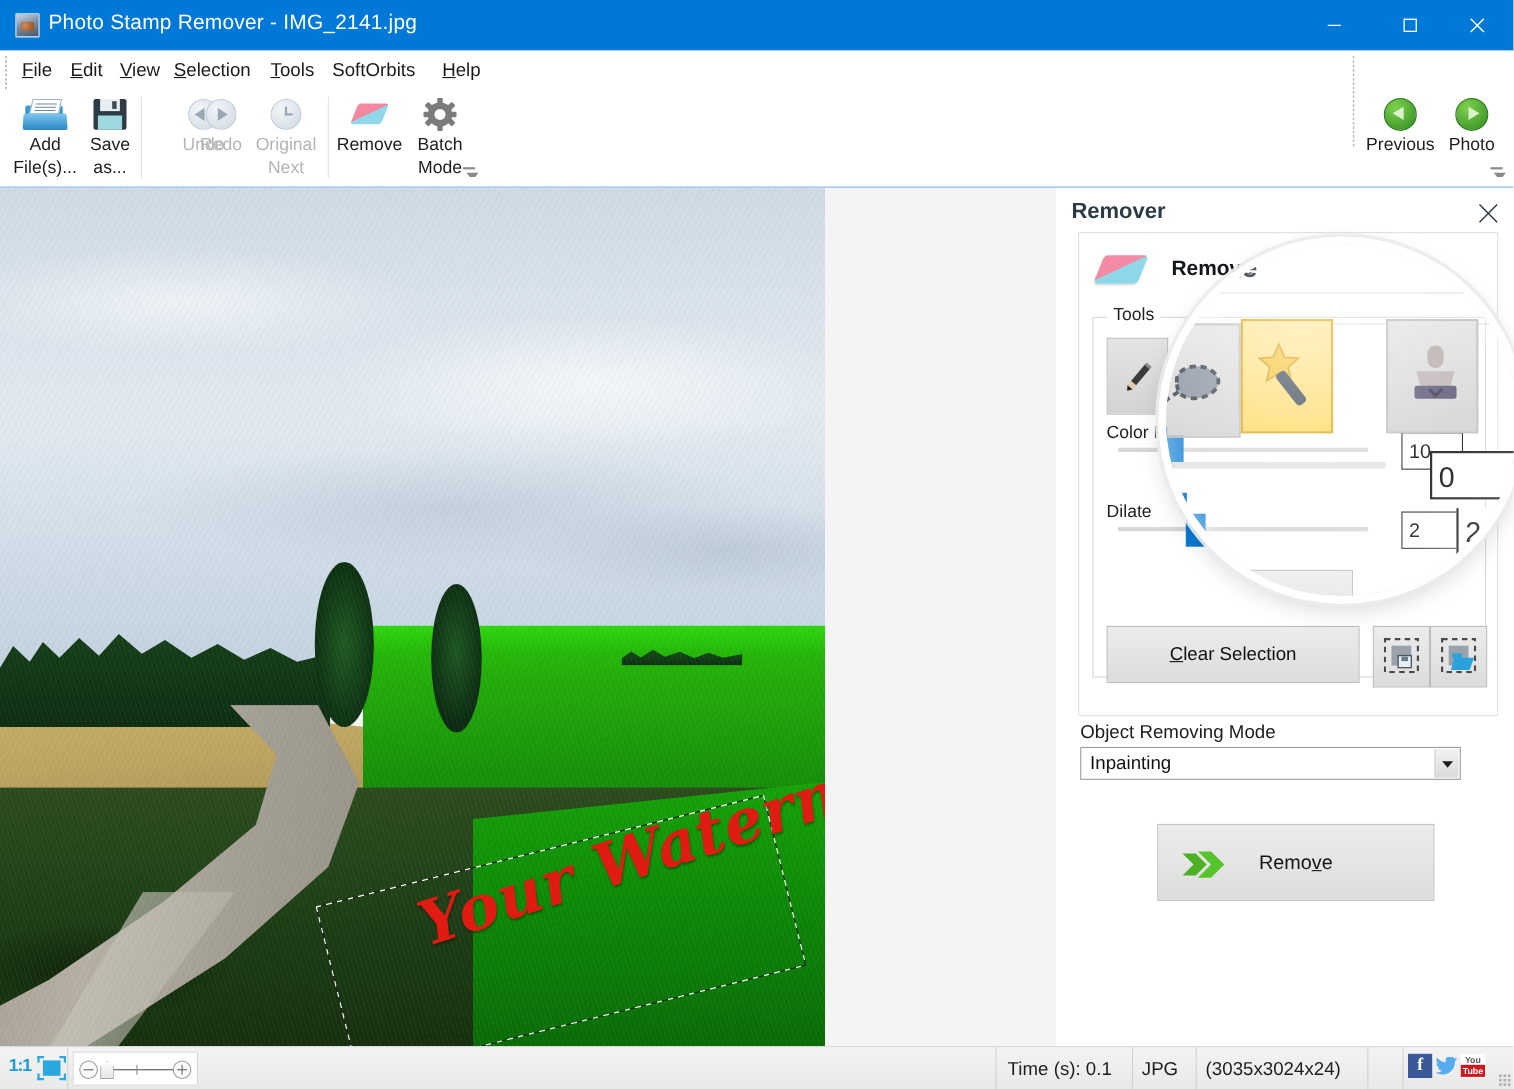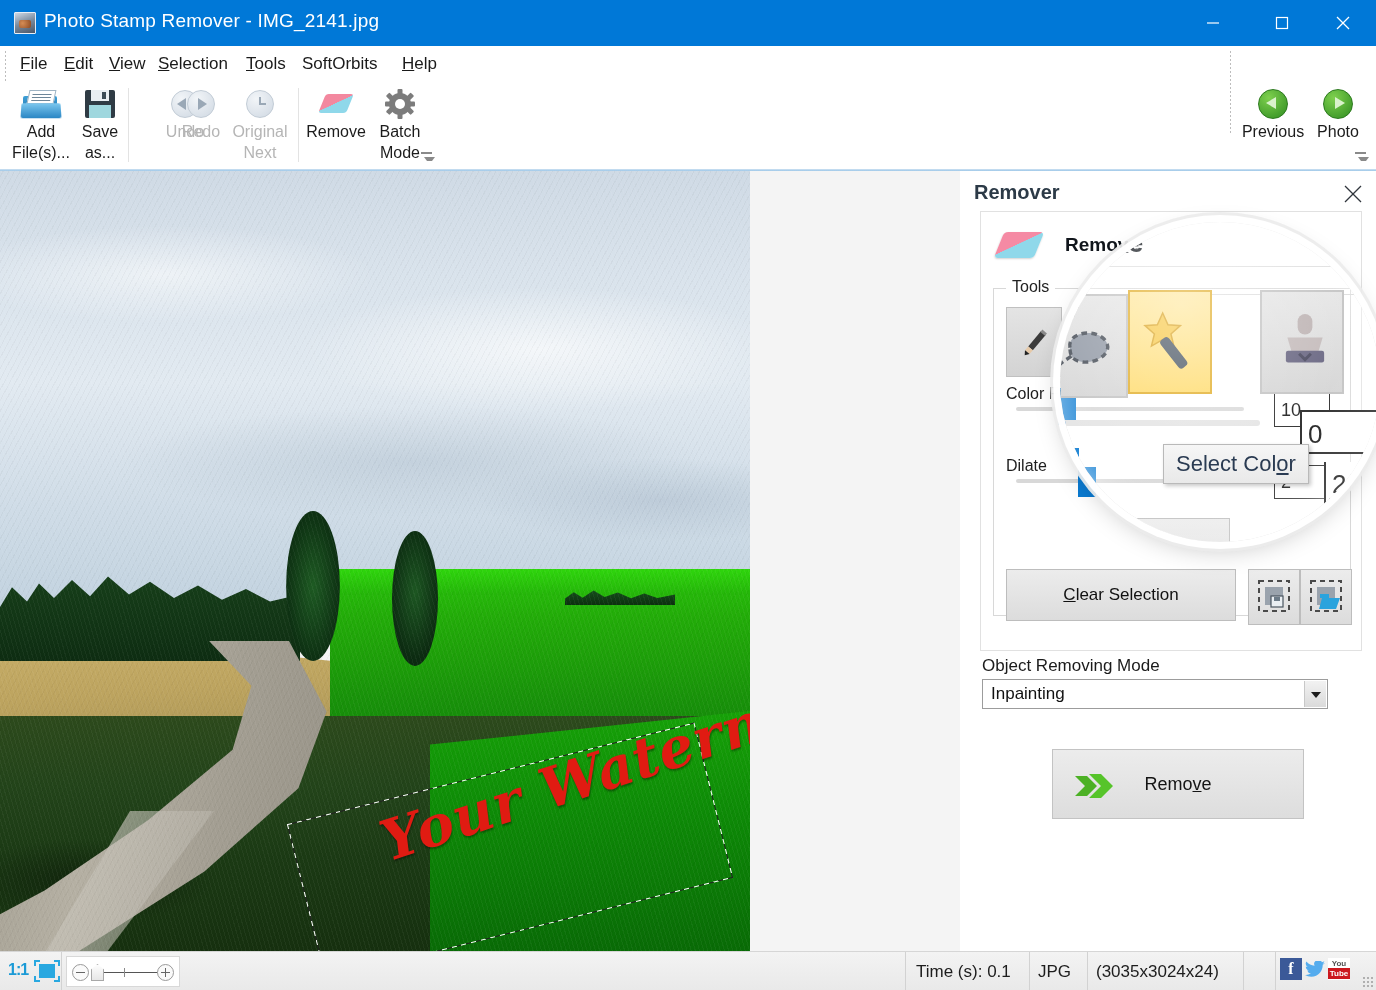--- a/index.html
+++ b/index.html
@@ -603,23 +603,20 @@
       <div class="lzThumb" style="left:-8px;top:226px;"></div>
 
       <div class="lzBox" style="left:240px;top:188px;width:86px;height:44px;">0</div>
       <div class="lzBox" style="left:264px;top:240px;width:80px;height:44px;border-top:0;">2</div>
 
       <div style="position:absolute;left:-60px;top:296px;width:230px;height:60px;background:linear-gradient(180deg,#ececec,#dcdcdc);border:1px solid #bdbdbd;box-sizing:border-box;"></div>
     </div>
     <div class="lens-inner"></div>
   </div>
 
-  <div class="tooltip">
-    <span>Select Col<u>o</u>r</span>
-  </div>
 
   <div class="statusbar">
     <div class="sb-cell" style="left:0;width:62px;border-right:1px solid #d2d2d2;">
       <span class="ratio">1:1</span>
       <span class="fitbtn">
         <span class="inner"></span>
         <span class="c" style="left:0;top:0;border-right:0;border-bottom:0;"></span>
         <span class="c" style="right:0;top:0;border-left:0;border-bottom:0;"></span>
         <span class="c" style="left:0;bottom:0;border-right:0;border-top:0;"></span>
         <span class="c" style="right:0;bottom:0;border-left:0;border-top:0;"></span>

